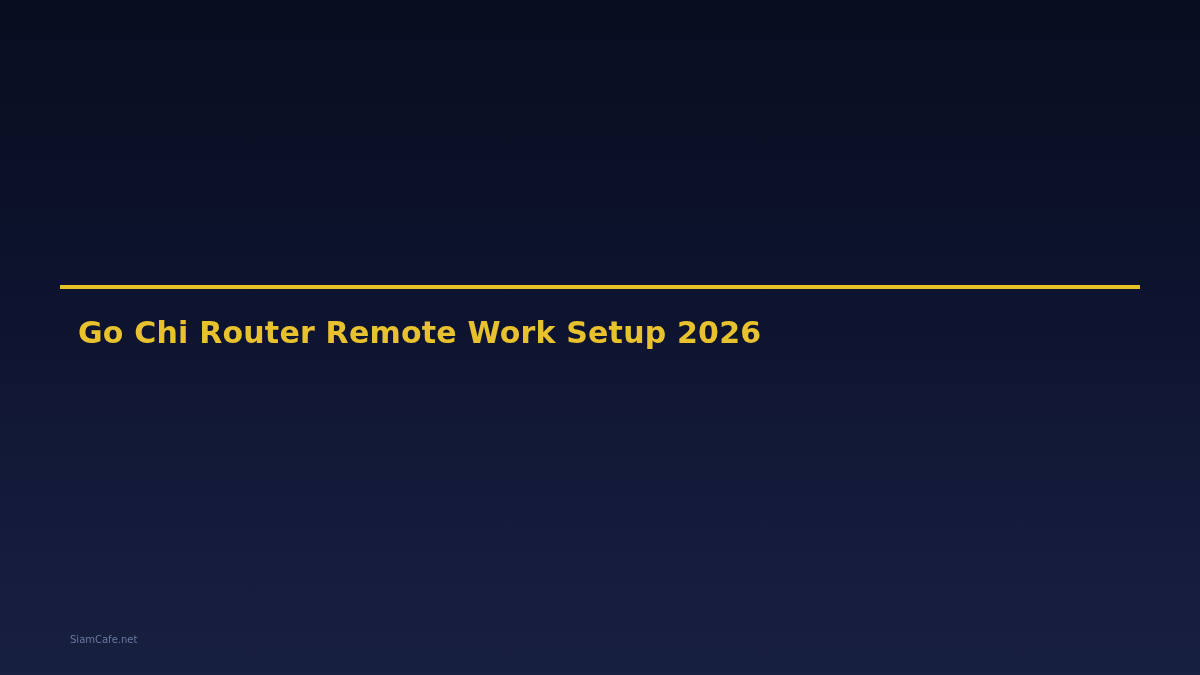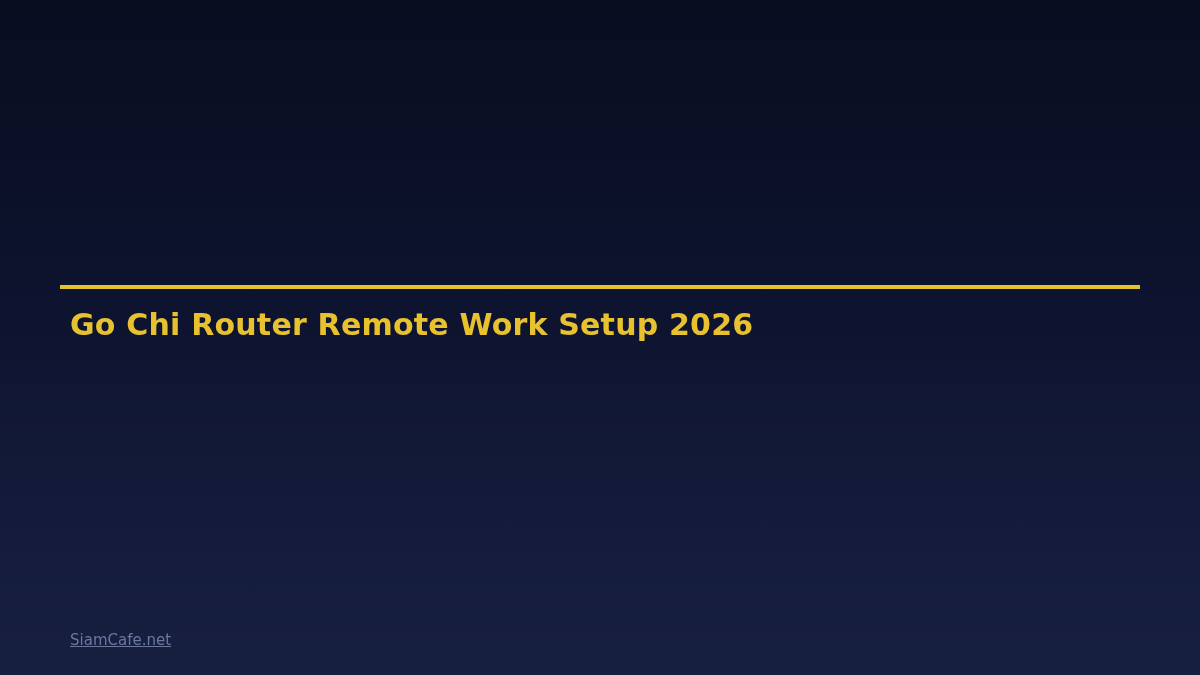--- a/index.html
+++ b/index.html
@@ -52,45 +52,44 @@
     width: 1080px;
   }
 
   .accent-bar {
     width: 1080px;
     height: 4px;
     background: #e6c229;
   }
 
   .slide-title {
-    margin: 0;
+    margin: 8px;
     padding: 0;
     position: absolute;
     left: 10px;
     top: 20px;
     white-space: nowrap;
     font-family: "DejaVu Sans", sans-serif;
     font-size: 30px;
     font-weight: bold;
     letter-spacing: 0.2px;
     color: #e8c22e;
     line-height: 40px;
   }
 
   .footer {
     position: absolute;
     left: 70px;
     top: 630px;
     font-family: "DejaVu Sans", sans-serif;
-    font-size: 15px;
+    font-size: 10px;
     font-weight: normal;
     color: #69789e;
     line-height: 20px;
     white-space: nowrap;
-    text-decoration: underline;
   }
 </style>
 </head>
 <body>
 
 <div class="slide">
 
   <div class="band band-a"></div>
   <div class="band band-b"></div>
   <div class="band band-c"></div>

